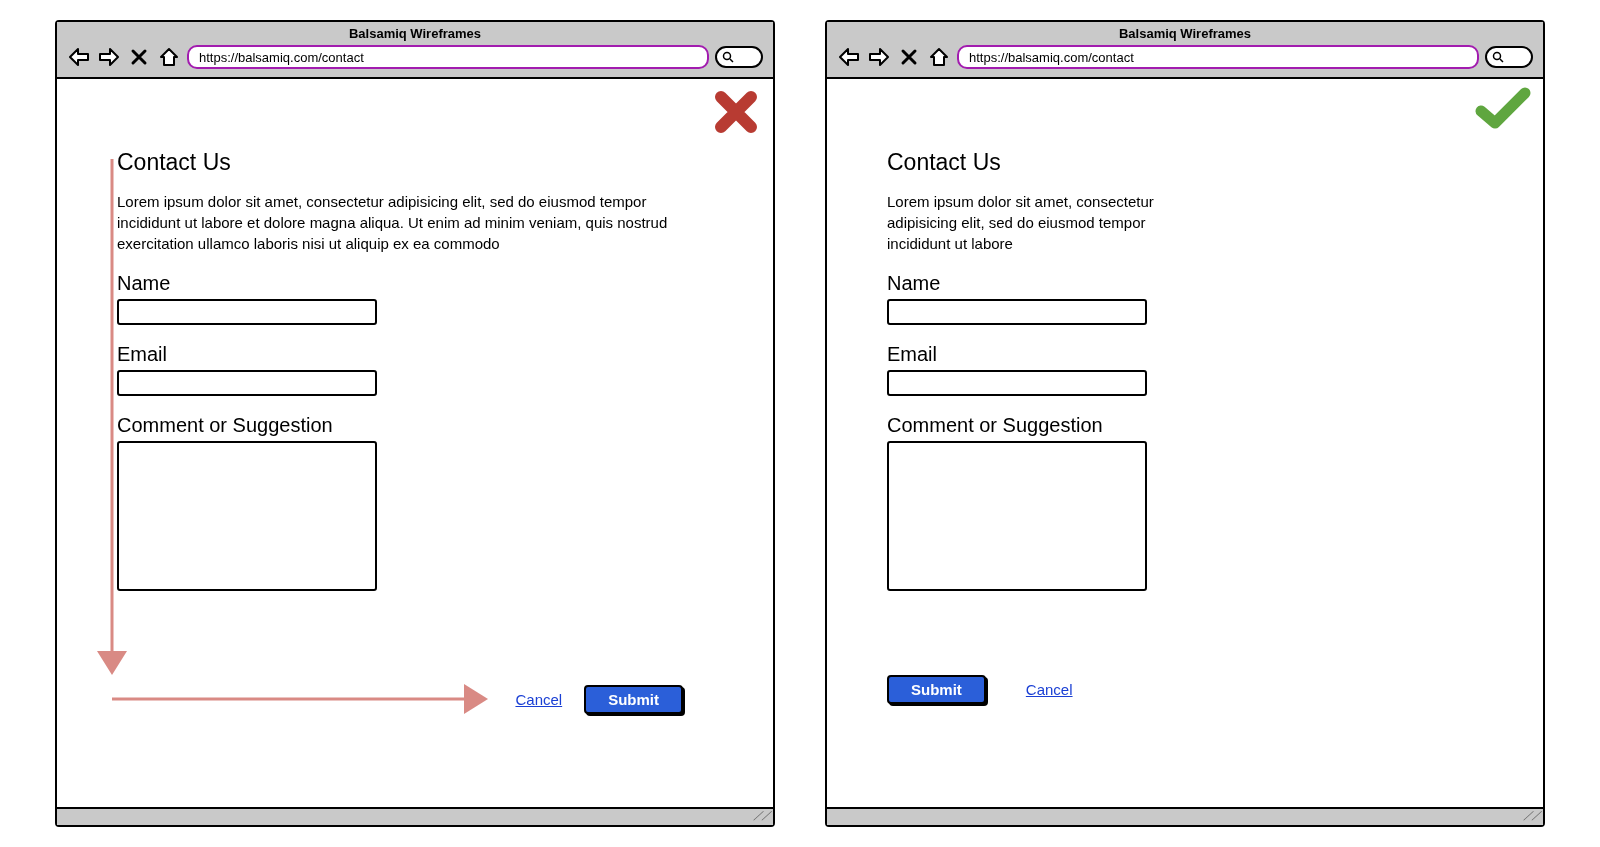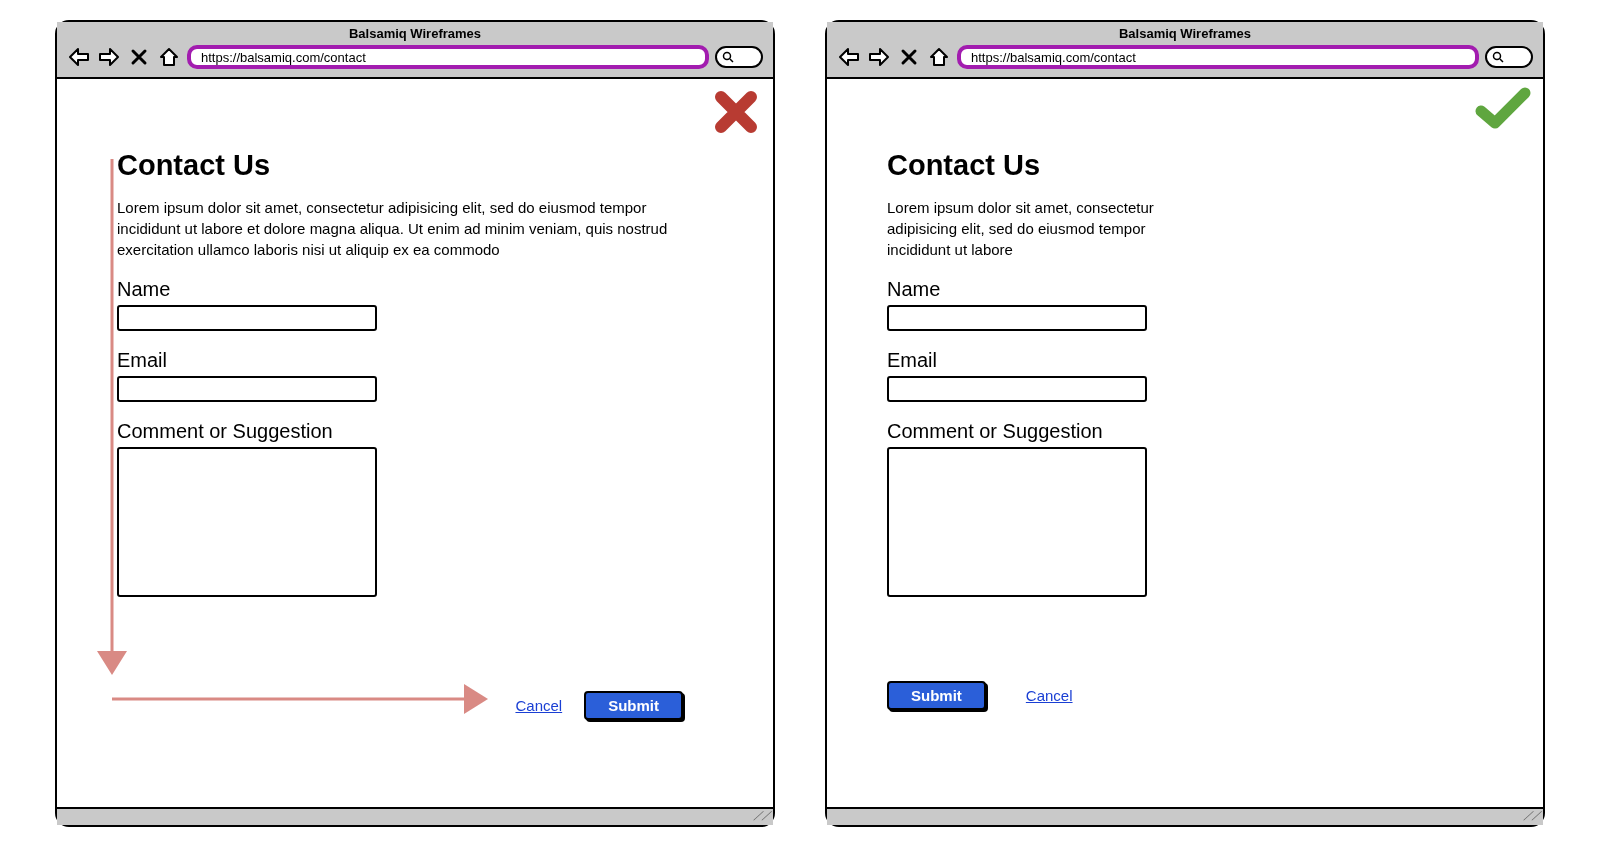--- a/index.html
+++ b/index.html
@@ -10,21 +10,21 @@
     font-family: "Comic Sans MS", "Segoe Script", cursive, sans-serif;
     width: 1600px;
     height: 847px;
     display: flex;
     gap: 50px;
     justify-content: center;
   }
   .browser-window {
     width: 720px;
     border: 2px solid #000;
-    border-radius: 14px;
+    border-radius: 4px;
     background: #fff;
     display: flex;
     flex-direction: column;
     position: relative;
   }
   .titlebar {
     background: #c9c9c9;
     border-bottom: 2px solid #000;
     padding: 4px 0 8px 0;
   }
@@ -43,21 +43,21 @@
   .nav-icon {
     width: 24px;
     height: 22px;
     display: inline-flex;
     align-items: center;
     justify-content: center;
   }
   .url-bar {
     flex: 1;
     height: 24px;
-    border: 4px solid #a21caf;
+    border: 2px solid #a21caf;
     border-radius: 10px;
     background: #fff;
     padding: 0 10px;
     font-size: 13px;
     font-family: inherit;
     line-height: 20px;
   }
   .search-pill {
     width: 48px;
     height: 22px;
@@ -69,22 +69,22 @@
     padding-left: 5px;
   }
   .content {
     flex: 1;
     background: #fff;
     position: relative;
     padding: 70px 60px 30px 60px;
   }
   .content.narrow { padding: 70px 60px 30px 60px; }
   .page-title {
-    font-size: 29px;
-    font-weight: bold;
+    font-size: 23px;
+    font-weight: normal;
     margin: 0 0 12px 0;
   }
   .intro {
     font-size: 15px;
     line-height: 1.4;
     margin-bottom: 18px;
   }
   .intro.wide { max-width: 560px; }
   .intro.narrow { max-width: 280px; }
   .field-label {

